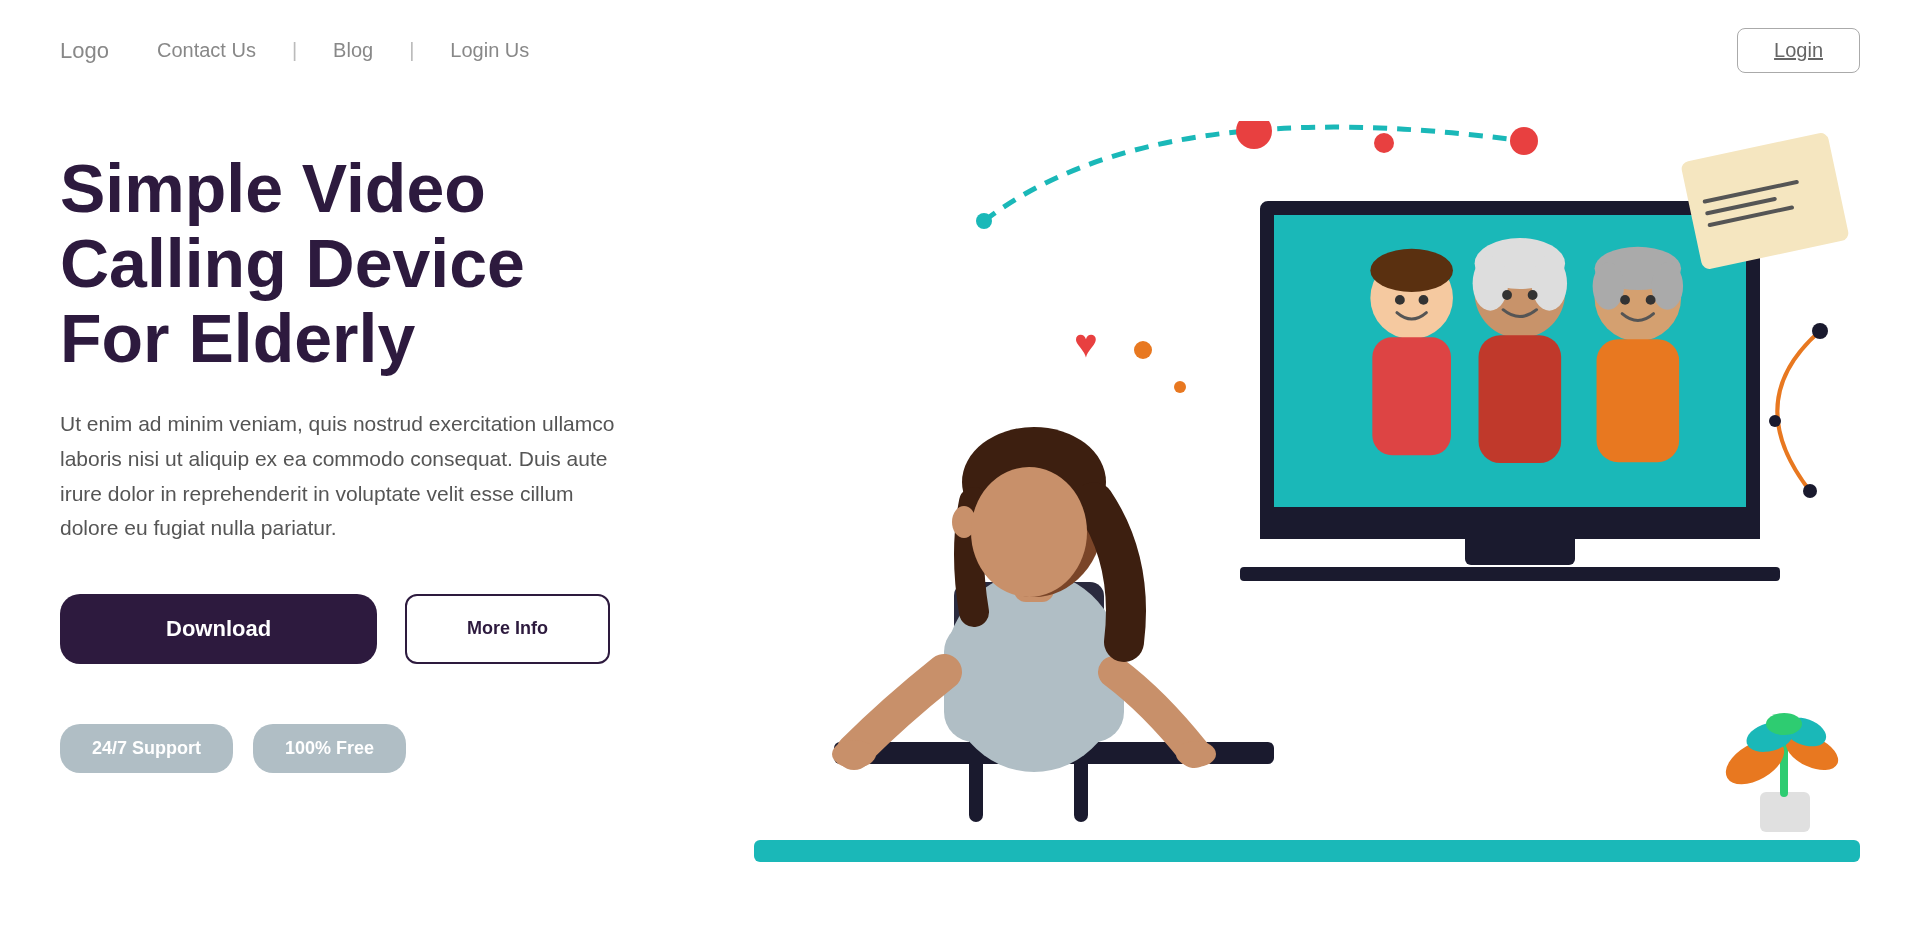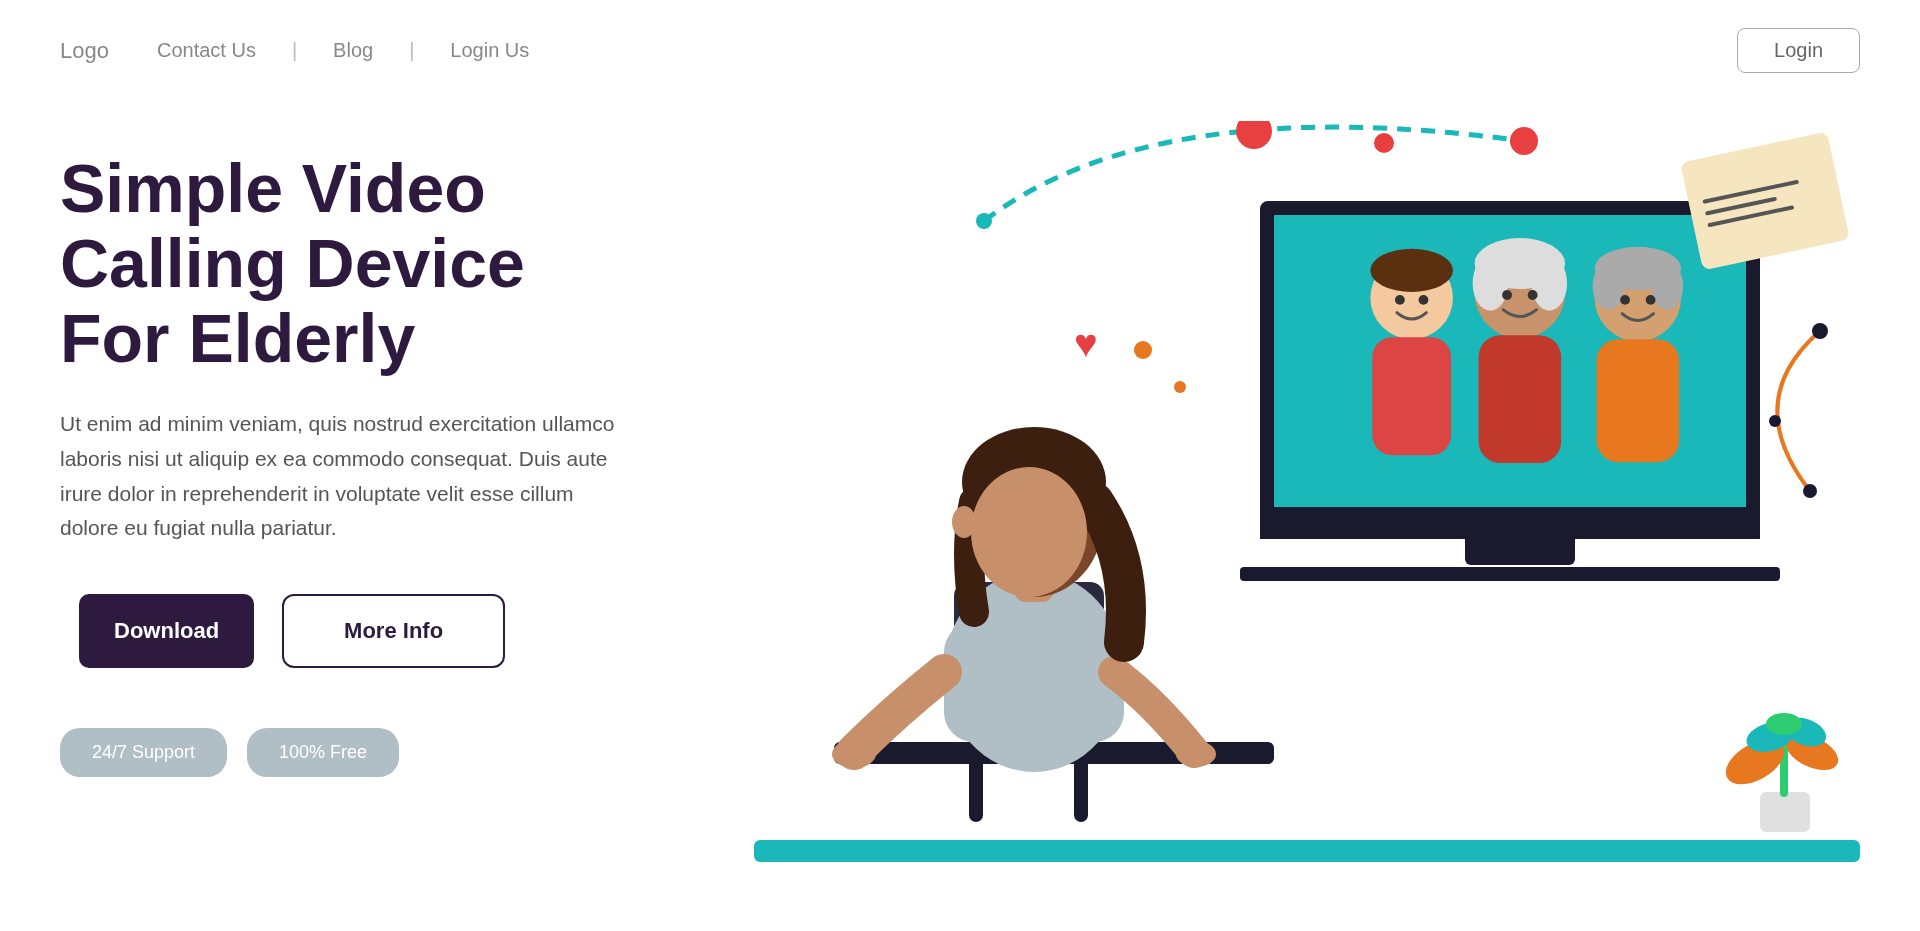--- a/index.html
+++ b/index.html
@@ -44,20 +44,21 @@
     }
     .nav-login {
       margin-left: auto;
       border: 1.5px solid #aaa;
       border-radius: 8px;
       padding: 10px 36px;
       font-size: 20px;
       color: #666;
       cursor: pointer;
       background: transparent;
+      text-decoration: underline;
     }
 
     
     .hero {
       display: flex;
       padding: 20px 60px 0 60px;
       position: relative;
       height: calc(931px - 110px);
       gap: 44px;
     }
@@ -86,49 +87,48 @@
     }
     .hero-buttons {
       display: flex;
       gap: 28px;
       margin-bottom: 60px;
     }
     .btn-download {
       background: #2d1a3e;
       color: #fff;
       border: none;
-      border-radius: 10px;
-      padding: 22px 35px;
+      border-radius: 20px;
+      padding: 22px 106px;
       font-size: 22px;
       font-weight: 700;
       cursor: pointer;
-      margin-left: 19px;
     }
     .btn-more-info {
       background: transparent;
       color: #2d1a3e;
       border: 2.5px solid #2d1a3e;
       border-radius: 12px;
       padding: 22px 60px;
-      font-size: 22px;
+      font-size: 18px;
       font-weight: 700;
       cursor: pointer;
       text-align: right;
     }
     .hero-badges {
       display: flex;
       gap: 20px;
     }
     .badge {
       background: #b0bec5;
       color: #fff;
       border-radius: 20px;
       padding: 14px 32px;
       font-size: 18px;
-      font-weight: 400;
+      font-weight: 700;
     }
 
     
     .hero-right {
       flex: 1;
       position: relative;
     }
 
     
     .deco-arc-teal {

